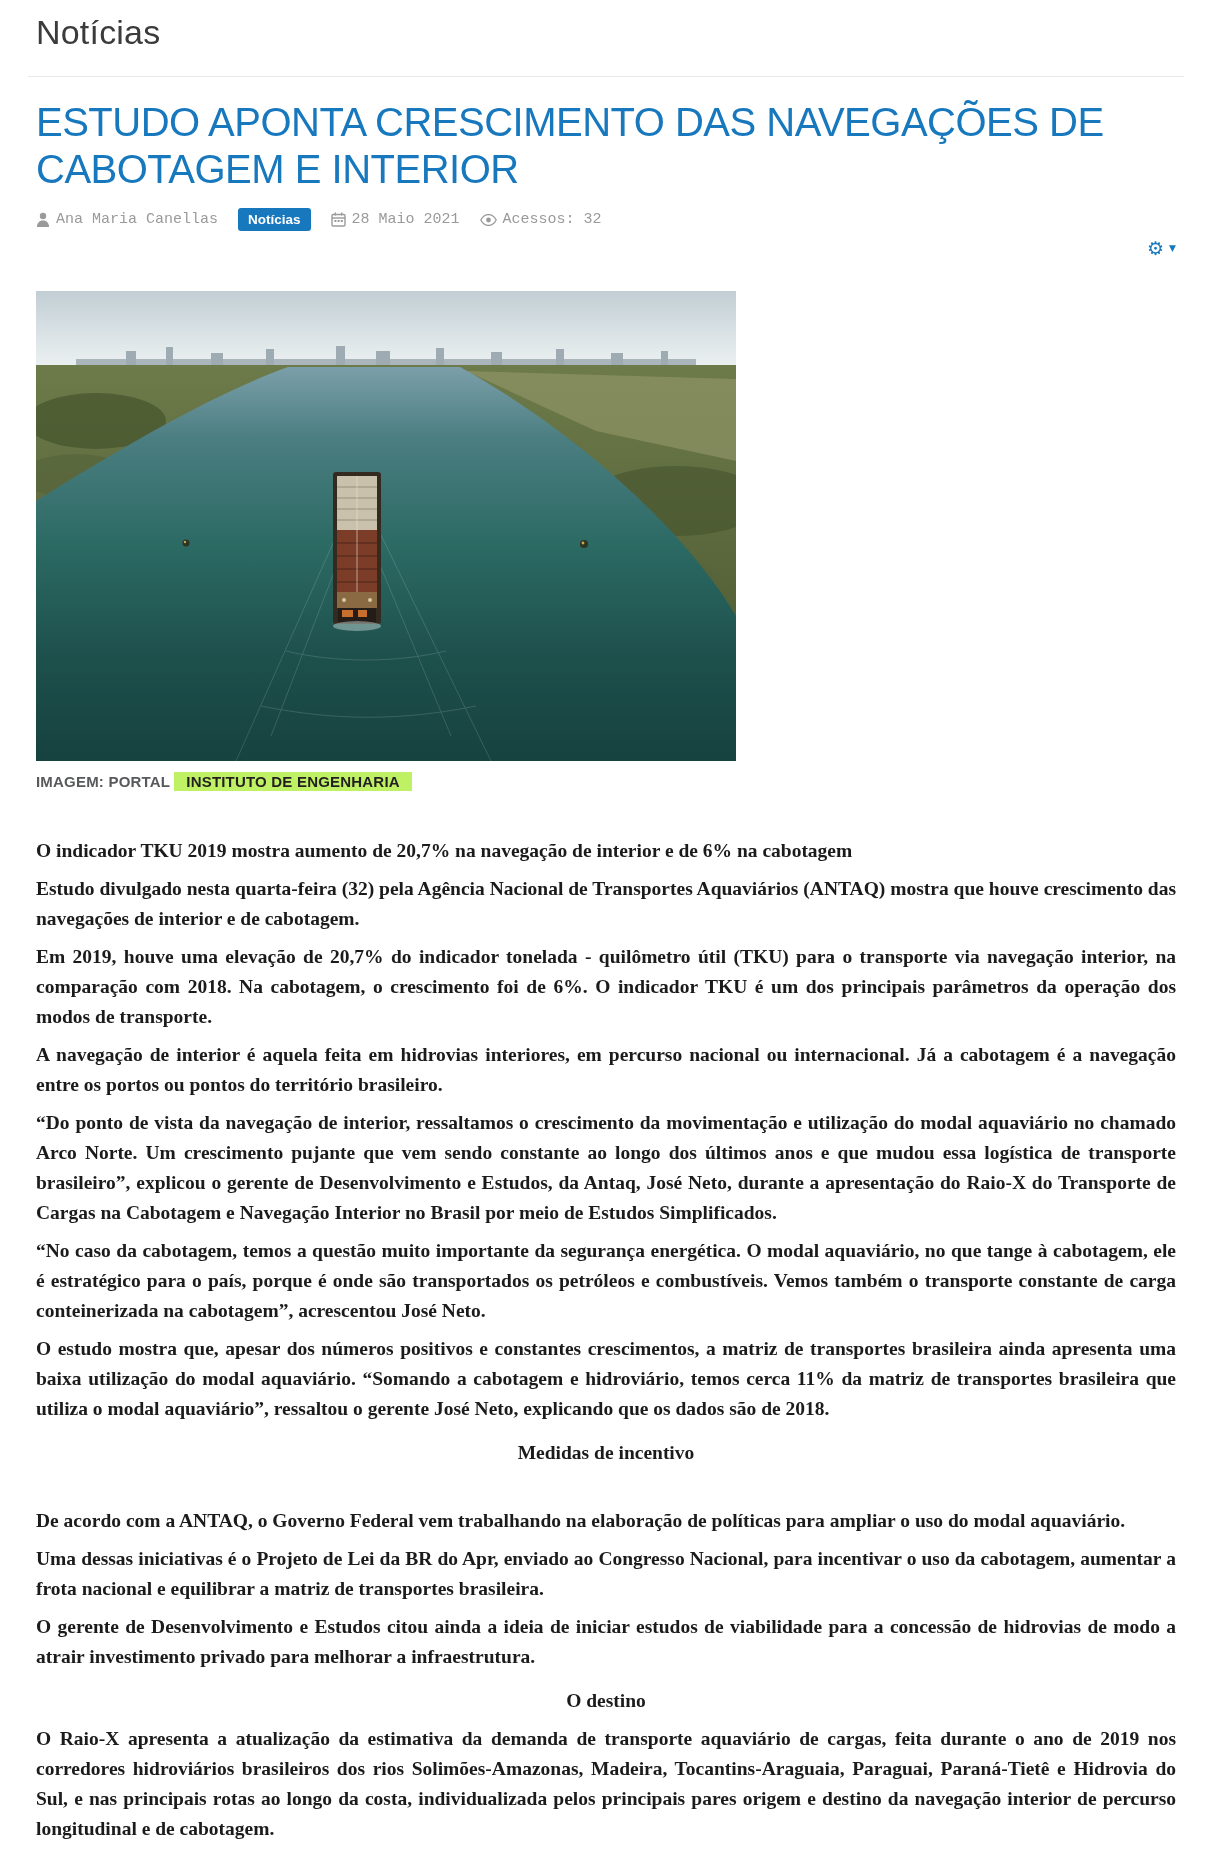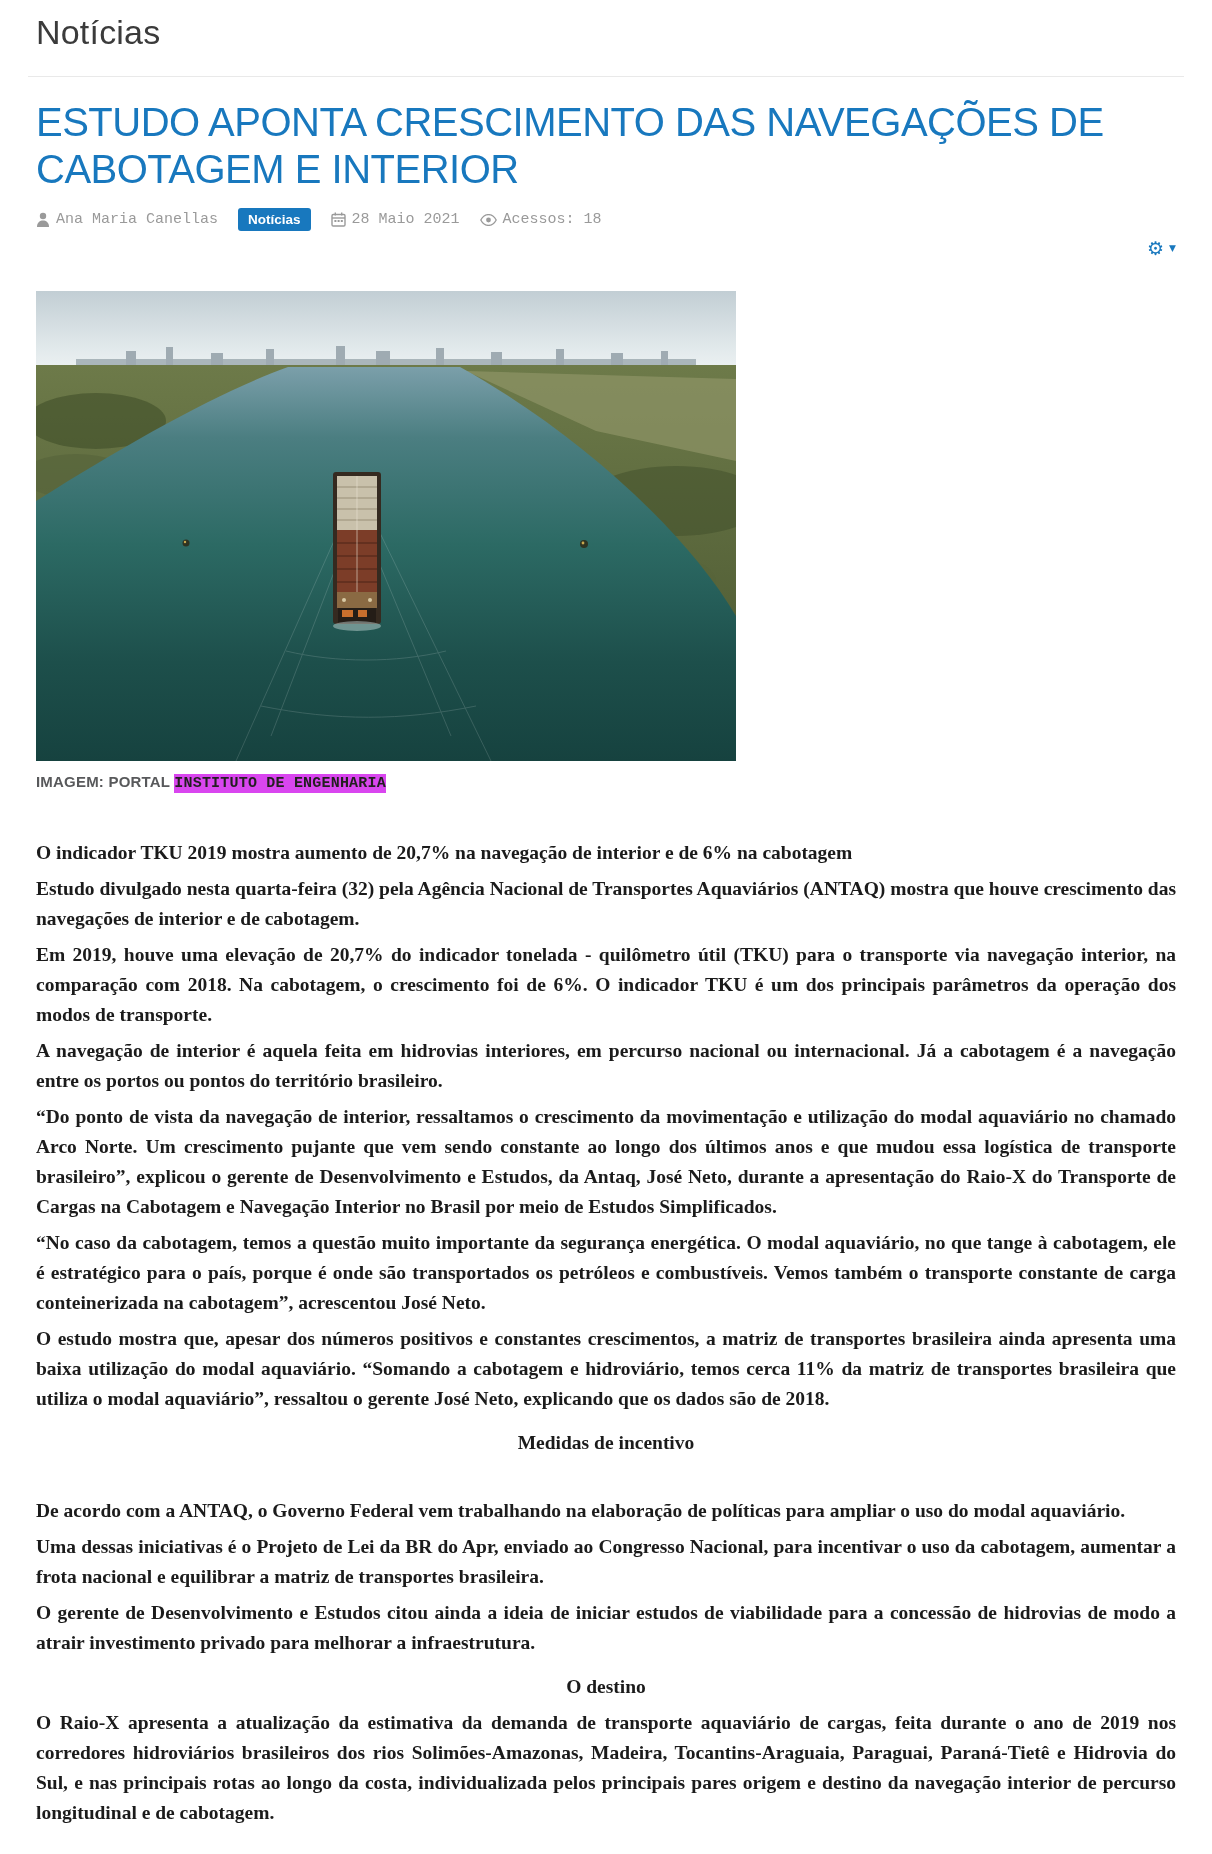--- a/index.html
+++ b/index.html
@@ -11,23 +11,23 @@
   .meta{display:flex;align-items:center;margin-top:15px;color:#9a9a9a;font-size:15px;}
   .meta .m-item{display:flex;align-items:center;margin-right:20px;font-family:Liberation Mono, monospace;}
   .meta svg{margin-right:6px;display:block;}
   .badge{background:#1878be;color:#fff;font-size:13.5px;font-weight:bold;padding:4px 10px;border-radius:3px;margin-right:20px;}
   .tools{display:flex;justify-content:flex-end;align-items:center;margin-top:4px;height:26px;}
   .gear-btn{color:#1878be;font-family:"DejaVu Sans", sans-serif;cursor:pointer;display:flex;align-items:center;}
   .gear-glyph{font-size:19px;line-height:19px;}
   .caret-glyph{font-size:9px;margin-left:5px;}
   .photo{display:block;margin-top:30px;width:700px;height:470px;}
   .caption{margin-top:12px;font-size:15px;font-weight:bold;color:#58595b;letter-spacing:0.2px;}
-  .caption .hl{background:#d946ef;color:#231f20;padding:1px 0;font-family:Liberation Mono, monospace;}
+  .caption .hl{background:#bef264;color:#231f20;padding:1px 12px;}
   .body{margin-top:46px;font-family:"Liberation Serif", serif;font-weight:700;font-size:19.5px;color:#1b1b1b;}
-  .body p{margin:2px 0 6px 0;line-height:30px;text-align:justify;}
+  .body p{margin:8px 0 6px 0;line-height:30px;text-align:justify;}
   .body p.heading{text-align:center;margin-top:14px;}
   .body p.heading-spaced{margin-bottom:38px;}
 </style>
 </head>
 <body>
 
 <div class="container">
 
   <h1 class="page-title">Notícias</h1>
   <hr class="divider">
@@ -53,21 +53,21 @@
         <rect x="6.6" y="8" width="2" height="2" fill="#9a9a9a"></rect>
         <rect x="9.8" y="8" width="2" height="2" fill="#9a9a9a"></rect>
       </svg>
       <span>28 Maio 2021</span>
     </span>
     <span class="m-item">
       <svg width="17" height="12" viewBox="0 0 17 12">
         <path d="M0.8 6 C3 1.8 6 0.6 8.5 0.6 C11 0.6 14 1.8 16.2 6 C14 10.2 11 11.4 8.5 11.4 C6 11.4 3 10.2 0.8 6 Z" fill="none" stroke="#9a9a9a" stroke-width="1.3"></path>
         <circle cx="8.5" cy="6" r="2.4" fill="#9a9a9a"></circle>
       </svg>
-      <span>Acessos: 18</span>
+      <span>Acessos: 32</span>
     </span>
   </div>
 
   <div class="tools">
     <span class="gear-btn">
       <span class="gear-glyph">⚙</span>
       <span class="caret-glyph">▼</span>
     </span>
   </div>
 

